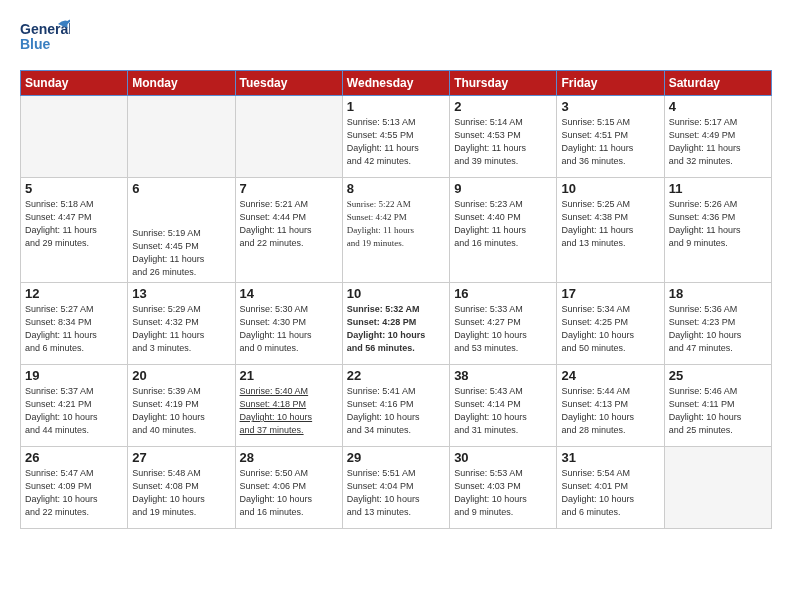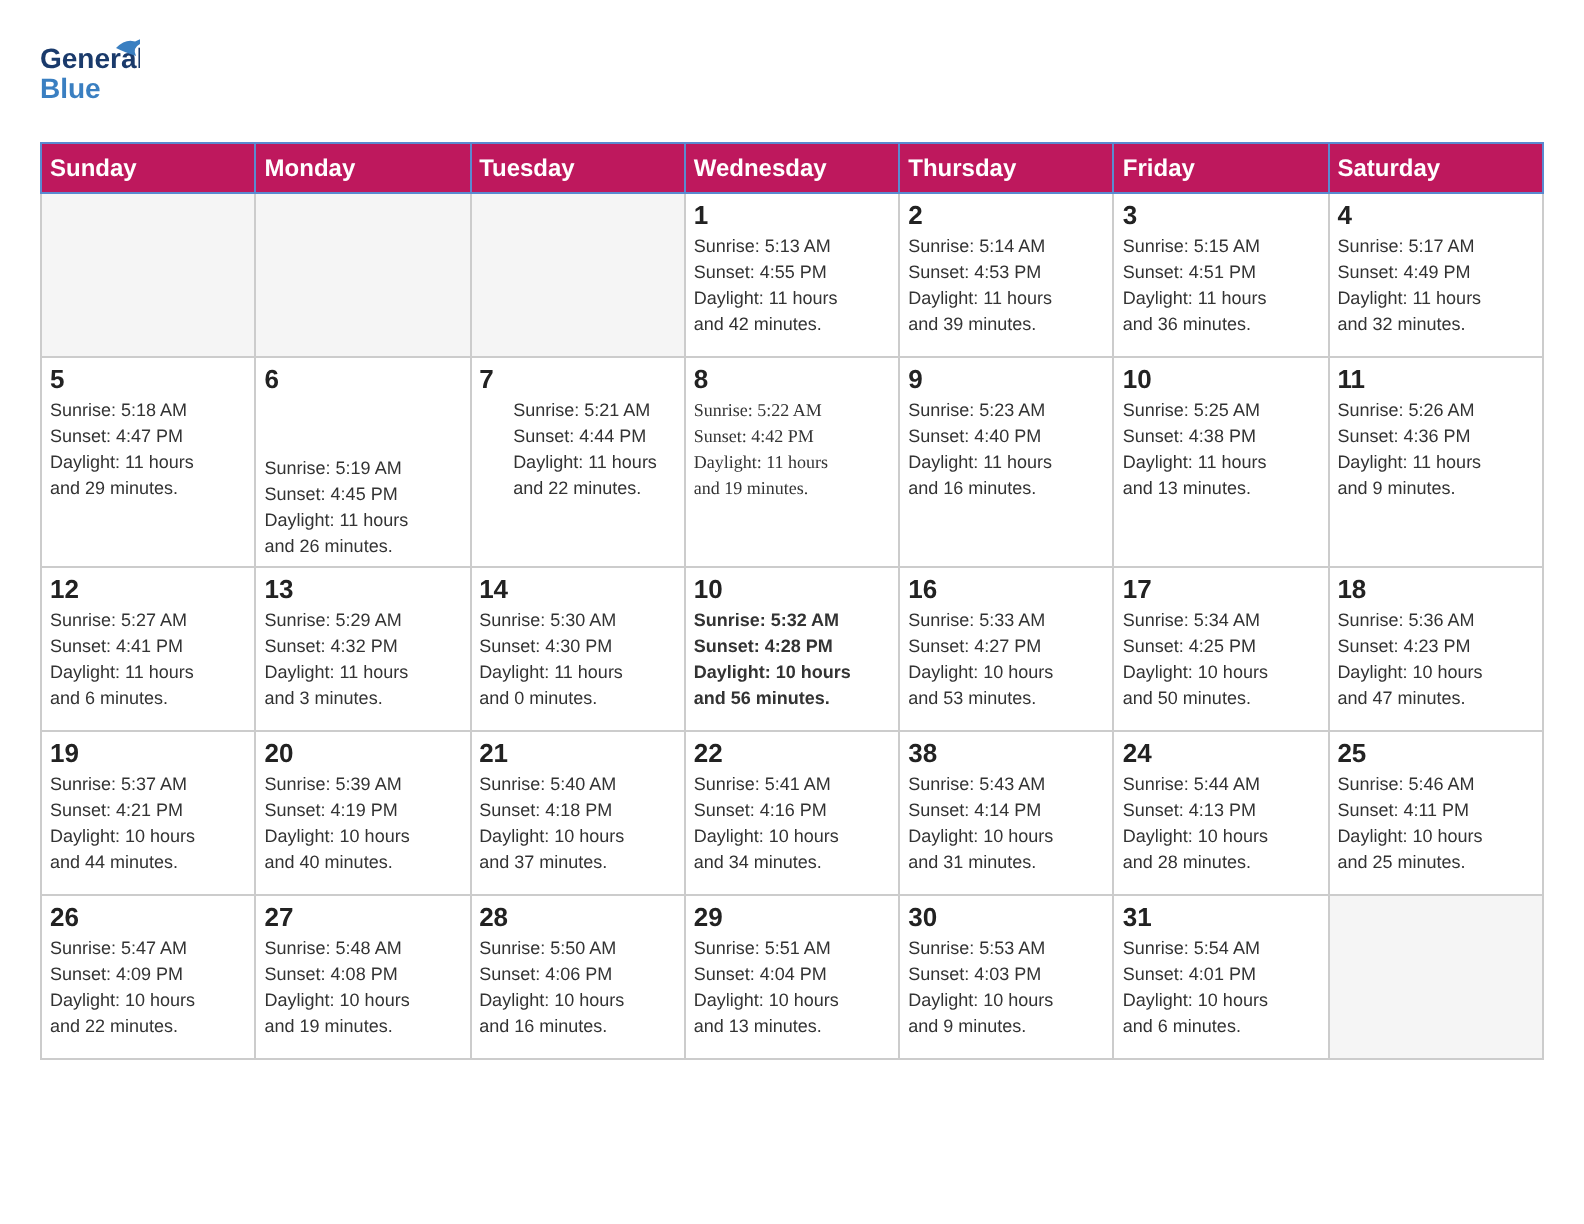--- a/index.html
+++ b/index.html
@@ -33,21 +33,21 @@
     .location-title {
       font-size: 15px;
       color: #444;
     }
     .calendar {
       width: 100%;
       border-collapse: collapse;
       table-layout: fixed;
     }
     .calendar th {
-      background-color: #be185d;
+      background-color: #b91c1c;
       color: #fff;
       font-size: 12px;
       font-weight: bold;
       padding: 5px 4px;
       text-align: left;
       border: 1px solid #5a8ad0;
     }
     .calendar td {
       border: 1px solid #ccc;
       vertical-align: top;
@@ -156,21 +156,21 @@
           </td>
           <td>
             <div class="day-num">6</div>
             <div class="day-info" style="white-space: pre-line; margin-top: 31px;">Sunrise: 5:19 AM
 Sunset: 4:45 PM
 Daylight: 11 hours
 and 26 minutes.</div>
           </td>
           <td>
             <div class="day-num">7</div>
-            <div class="day-info" style="white-space: pre-line; margin-left: 17px;">Sunrise: 5:21 AM
+            <div class="day-info" style="white-space: pre-line;">Sunrise: 5:21 AM
 Sunset: 4:44 PM
 Daylight: 11 hours
 and 22 minutes.</div>
           </td>
           <td>
             <div class="day-num">8</div>
             <div class="day-info" style="white-space: pre-line; font-family: Liberation Serif, serif;">Sunrise: 5:22 AM
 Sunset: 4:42 PM
 Daylight: 11 hours
 and 19 minutes.</div>
@@ -194,21 +194,21 @@
             <div class="day-info" style="white-space: pre-line;">Sunrise: 5:26 AM
 Sunset: 4:36 PM
 Daylight: 11 hours
 and 9 minutes.</div>
           </td>
         </tr>
         <tr>
           <td>
             <div class="day-num">12</div>
             <div class="day-info" style="white-space: pre-line;">Sunrise: 5:27 AM
-Sunset: 4:41 PM
+Sunset: 8:34 PM
 Daylight: 11 hours
 and 6 minutes.</div>
           </td>
           <td>
             <div class="day-num">13</div>
             <div class="day-info" style="white-space: pre-line;">Sunrise: 5:29 AM
 Sunset: 4:32 PM
 Daylight: 11 hours
 and 3 minutes.</div>
           </td>
@@ -258,21 +258,21 @@
           </td>
           <td>
             <div class="day-num">20</div>
             <div class="day-info" style="white-space: pre-line;">Sunrise: 5:39 AM
 Sunset: 4:19 PM
 Daylight: 10 hours
 and 40 minutes.</div>
           </td>
           <td>
             <div class="day-num">21</div>
-            <div class="day-info" style="white-space: pre-line;">Sunrise: 5:40 AM
+            <div class="day-info" style="white-space: pre-line; text-decoration: underline;">Sunrise: 5:40 AM
 Sunset: 4:18 PM
 Daylight: 10 hours
 and 37 minutes.</div>
           </td>
           <td>
             <div class="day-num">22</div>
             <div class="day-info" style="white-space: pre-line;">Sunrise: 5:41 AM
 Sunset: 4:16 PM
 Daylight: 10 hours
 and 34 minutes.</div>

